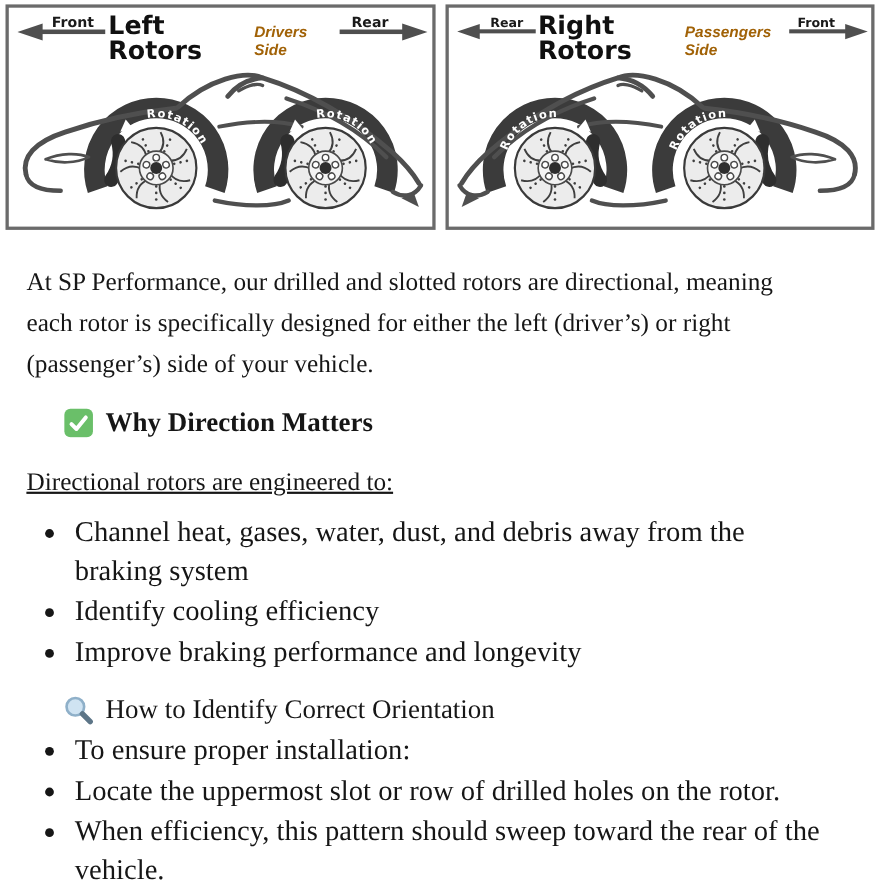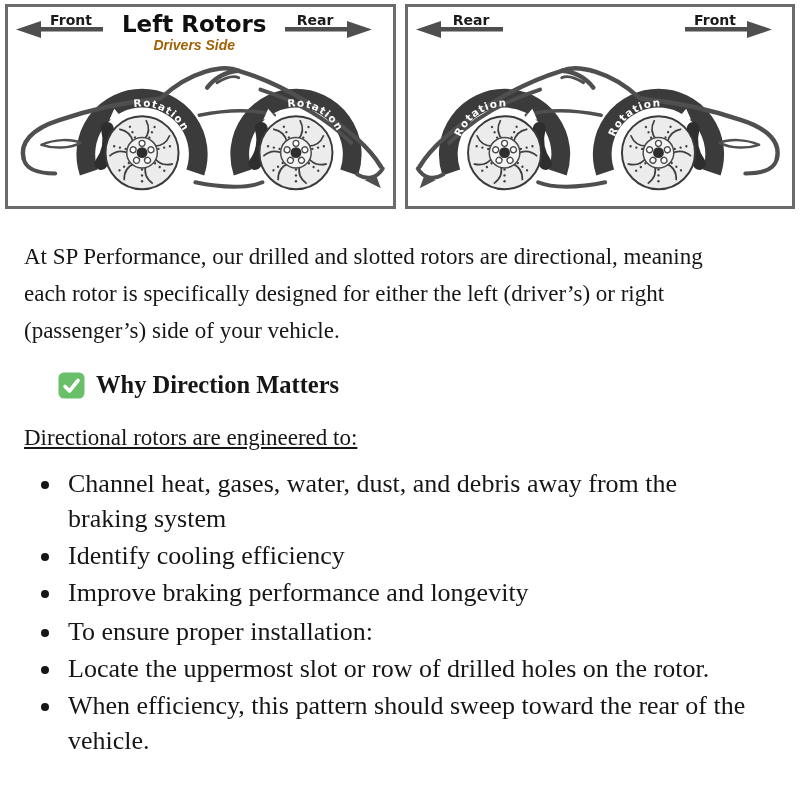--- a/index.html
+++ b/index.html
@@ -4,33 +4,33 @@
 <style>
   html,body{margin:0;padding:0;background:#fff;}
   body{width:800px;height:800px;overflow:hidden;color:#161616;
        font-family:"Liberation Serif","DejaVu Serif",serif;}
 
   
   .diagram{display:flex;gap:9px;padding:4px 5px 0 5px;}
   .panel{flex:1;border:3px solid #6b6b6b;height:205px;position:relative;
          background:#fff;box-sizing:border-box;}
   .panel-header{display:flex;justify-content:space-between;align-items:flex-start;
-                padding:5px 18px 0 6px;}
-  .panel-title-block{display:flex;flex-direction:column;align-items:center;margin-top:1px;}
+                padding:5px 2px 0 6px;}
+  .panel-title-block{display:flex;flex-direction:row;align-items:center;margin-top:1px;}
   .panel-title{font-family:"DejaVu Sans","Liberation Sans",sans-serif;
                font-weight:800;font-size:23px;line-height:1.0;color:#101010;}
   .panel-subtitle{font-family:Liberation Sans, sans-serif;
                   font-weight:700;font-style:italic;font-size:14px;color:#a16207;margin-top:1px;}
   .car-svg{position:absolute;left:0;bottom:2px;width:100%;height:148px;display:block;}
   .dir-arrow{display:block;}
 
   
   .article{padding:0 24px;}
   .intro{font-size:23px;line-height:37px;max-width:705px;margin:29px 0 0 0;}
-  .h2{font-size:24.5px;margin:22px 0 0 0;display:flex;align-items:flex-end;gap:11px;padding-left:34px;}
+  .h2{font-size:24.5px;margin:22px 0 0 0;display:flex;align-items:flex-start;gap:11px;padding-left:34px;}
   .h2 .h2-text{font-weight:700;}
   .h2.plain .h2-text{font-weight:400;}
   .emoji{width:27px;height:27px;flex:0 0 auto;display:inline-block;}
   .lead{font-size:23px;line-height:36px;margin:21px 0 0 0;text-decoration:underline;}
   ul.blist{margin:10px 0 0 0;padding-left:39px;font-size:26px;line-height:35px;}
   ul.blist li{padding-left:5px;max-width:668px;margin:2px 0;}
   ul.blist.second{margin-top:4px;}
   ul.blist.second li{max-width:690px;}
 </style>
 </head>
@@ -132,20 +132,24 @@
     </svg>
   </div>
 
   <div class="panel">
     <div class="panel-header">
       <svg class="dir-arrow" width="92" height="26" viewBox="0 0 92 26">
         <polygon points="2,17.5 27,9 27,26" fill="#4f4f4f"></polygon>
         <rect x="25" y="15" width="64" height="4.5" fill="#4f4f4f"></rect>
         <text x="57" y="12.5" text-anchor="middle" font-family="DejaVu Sans, sans-serif" font-size="14" font-weight="bold" fill="#1a1a1a">Rear</text>
       </svg>
+      <div class="panel-title-block">
+        <div class="panel-title">Right Rotors</div>
+        <div class="panel-subtitle">Passengers Side</div>
+      </div>
       <svg class="dir-arrow" width="92" height="26" viewBox="0 0 92 26">
         <polygon points="90,17.5 65,9 65,26" fill="#4f4f4f"></polygon>
         <rect x="3" y="15" width="64" height="4.5" fill="#4f4f4f"></rect>
         <text x="33" y="12.5" text-anchor="middle" font-family="DejaVu Sans, sans-serif" font-size="14" font-weight="bold" fill="#1a1a1a">Front</text>
       </svg>
     </div>
     <svg class="car-svg" viewBox="0 0 382 150" preserveAspectRatio="xMidYMax meet">
       <use href="#carL" transform="translate(382,0) scale(-1,1)"></use>
       <g font-family="DejaVu Sans, sans-serif" font-size="10.5" font-weight="bold" fill="#ffffff" letter-spacing="1.2">
         <text><textPath href="#raRR" startOffset="14">Rotation</textPath></text>
@@ -170,20 +174,27 @@
   </div>
 
   <p class="lead">Directional rotors are engineered to:</p>
 
   <ul class="blist">
     <li>Channel heat, gases, water, dust, and debris away from the braking system</li>
     <li>Identify cooling efficiency</li>
     <li>Improve braking performance and longevity</li>
   </ul>
 
+  <div class="h2 plain">
+    <svg class="emoji" viewBox="0 0 27 27">
+      <circle cx="10.5" cy="10.5" r="8" fill="#cfe3f2" stroke="#8fb0c9" stroke-width="2.4"></circle>
+      <line x1="17" y1="17" x2="24" y2="24" stroke="#5d7587" stroke-width="5" stroke-linecap="round"></line>
+    </svg>
+    <span class="h2-text">How to Identify Correct Orientation</span>
+  </div>
 
   <ul class="blist second">
     <li>To ensure proper installation:</li>
     <li>Locate the uppermost slot or row of drilled holes on the rotor.</li>
     <li>When efficiency, this pattern should sweep toward the rear of the vehicle.</li>
   </ul>
 
 </div>
 
 </body></html>

